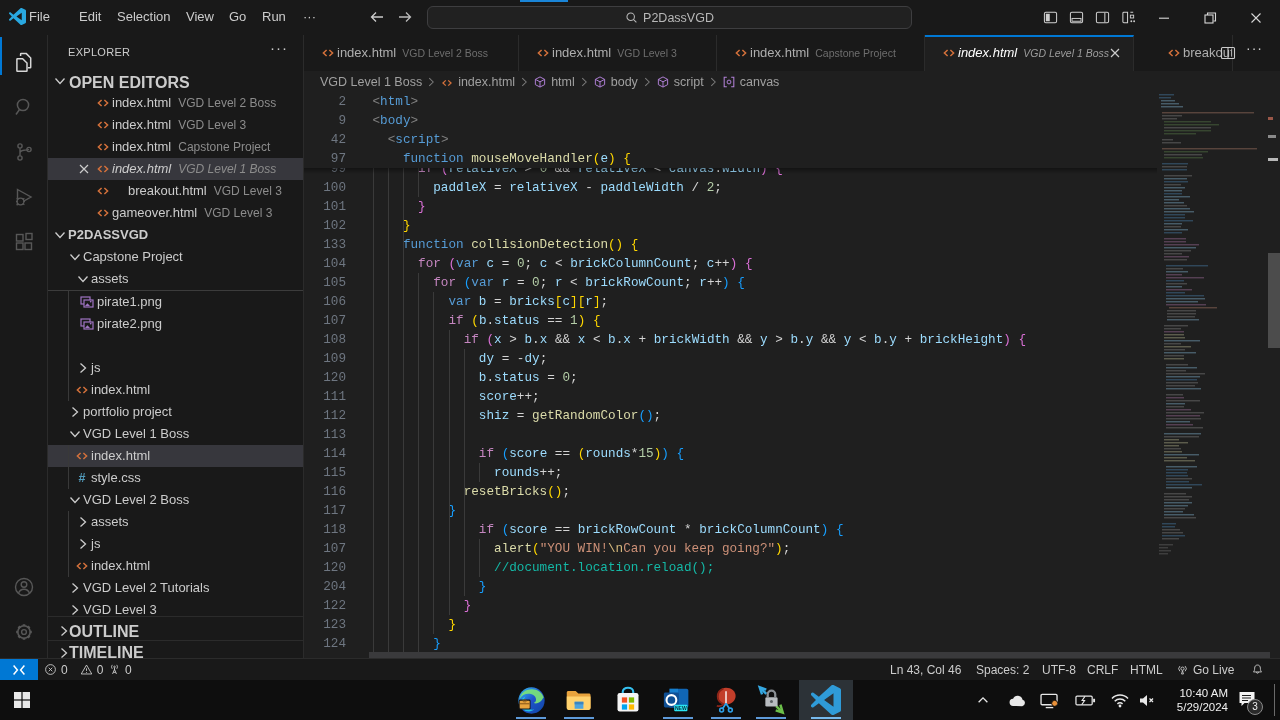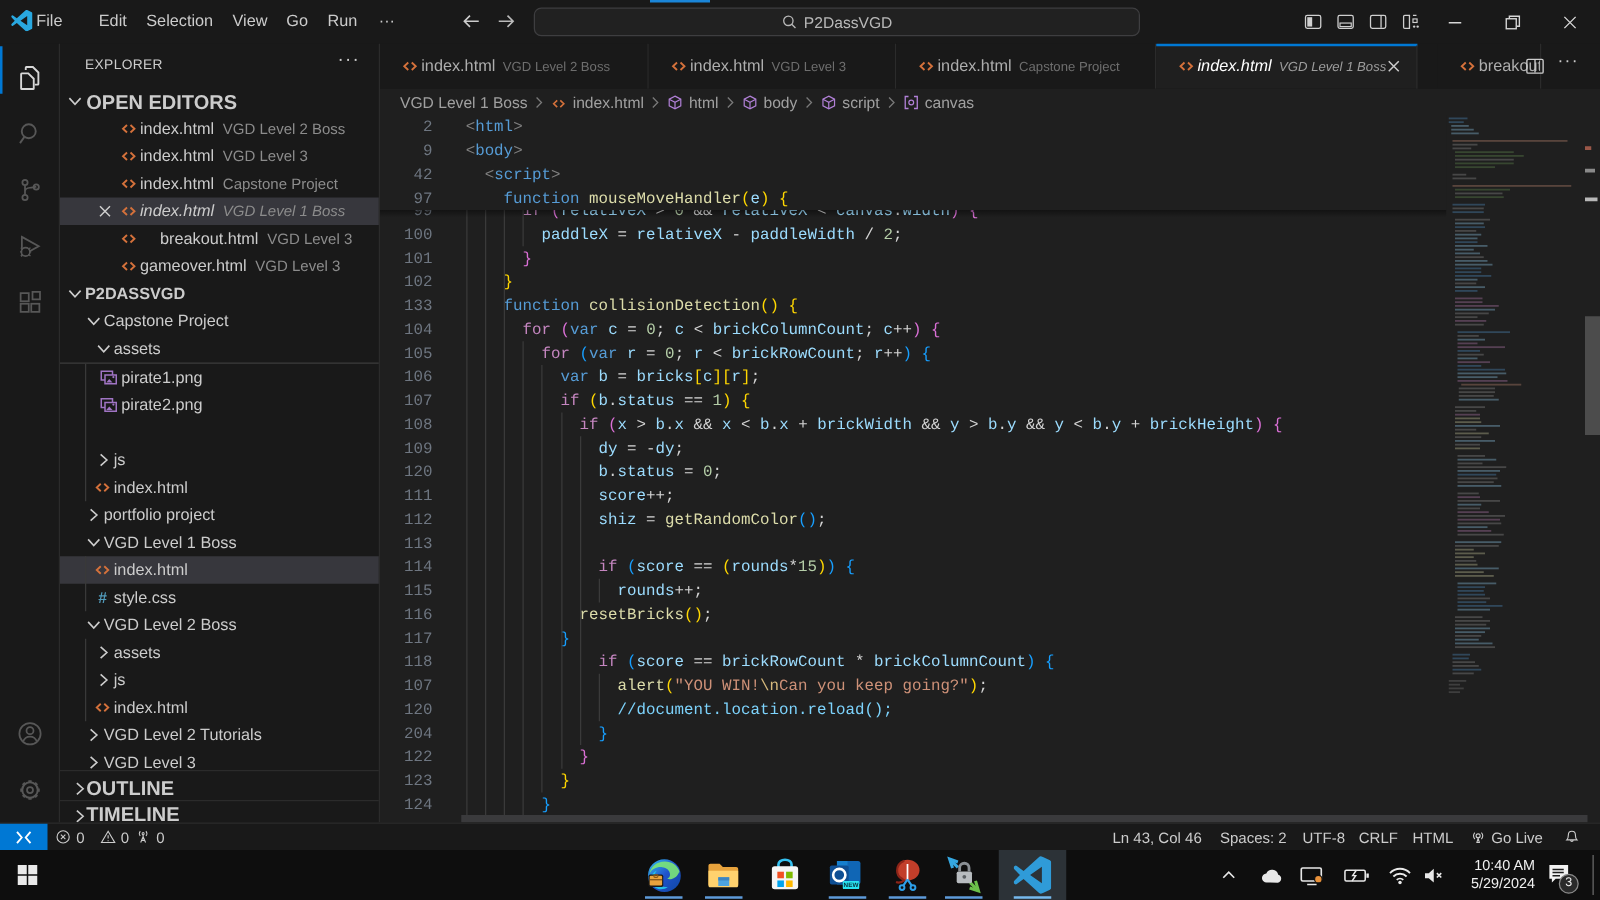--- a/index.html
+++ b/index.html
@@ -527,21 +527,21 @@
       <div class="cl" style="top:276px"><span class="ln">120</span><span class="ct"><i style="color:#D4D4D4">              </i><i style="color:#9CDCFE">b</i><i style="color:#D4D4D4">.</i><i style="color:#9CDCFE">status</i><i style="color:#D4D4D4"> = </i><i style="color:#B5CEA8">0</i><i style="color:#D4D4D4">;</i></span></div>
       <div class="cl" style="top:295px"><span class="ln">111</span><span class="ct"><i style="color:#D4D4D4">              </i><i style="color:#9CDCFE">score</i><i style="color:#D4D4D4">++;</i></span></div>
       <div class="cl" style="top:314px"><span class="ln">112</span><span class="ct"><i style="color:#D4D4D4">              </i><i style="color:#9CDCFE">shiz</i><i style="color:#D4D4D4"> = </i><i style="color:#DCDCAA">getRandomColor</i><i style="color:#179FFF">()</i><i style="color:#D4D4D4">;</i></span></div>
       <div class="cl" style="top:333px"><span class="ln">113</span><span class="ct"></span></div>
       <div class="cl" style="top:352px"><span class="ln">114</span><span class="ct"><i style="color:#D4D4D4">              </i><i style="color:#C586C0">if</i><i style="color:#D4D4D4"> </i><i style="color:#179FFF">(</i><i style="color:#9CDCFE">score</i><i style="color:#D4D4D4"> == </i><i style="color:#FFD700">(</i><i style="color:#9CDCFE">rounds</i><i style="color:#D4D4D4">*</i><i style="color:#B5CEA8">15</i><i style="color:#FFD700">)</i><i style="color:#179FFF">)</i><i style="color:#D4D4D4"> </i><i style="color:#179FFF">{</i></span></div>
       <div class="cl" style="top:371px"><span class="ln">115</span><span class="ct"><i style="color:#D4D4D4">                </i><i style="color:#9CDCFE">rounds</i><i style="color:#D4D4D4">++;</i></span></div>
       <div class="cl" style="top:390px"><span class="ln">116</span><span class="ct"><i style="color:#D4D4D4">            </i><i style="color:#DCDCAA">resetBricks</i><i style="color:#FFD700">()</i><i style="color:#D4D4D4">;</i></span></div>
       <div class="cl" style="top:409px"><span class="ln">117</span><span class="ct"><i style="color:#D4D4D4">          </i><i style="color:#179FFF">}</i></span></div>
       <div class="cl" style="top:428px"><span class="ln">118</span><span class="ct"><i style="color:#D4D4D4">              </i><i style="color:#C586C0">if</i><i style="color:#D4D4D4"> </i><i style="color:#179FFF">(</i><i style="color:#9CDCFE">score</i><i style="color:#D4D4D4"> == </i><i style="color:#9CDCFE">brickRowCount</i><i style="color:#D4D4D4"> * </i><i style="color:#9CDCFE">brickColumnCount</i><i style="color:#179FFF">)</i><i style="color:#D4D4D4"> </i><i style="color:#179FFF">{</i></span></div>
       <div class="cl" style="top:447px"><span class="ln">107</span><span class="ct"><i style="color:#D4D4D4">                </i><i style="color:#DCDCAA">alert</i><i style="color:#FFD700">(</i><i style="color:#CE9178">"YOU WIN!</i><i style="color:#D7BA7D">\n</i><i style="color:#CE9178">Can you keep going?"</i><i style="color:#FFD700">)</i><i style="color:#D4D4D4">;</i></span></div>
-      <div class="cl" style="top:466px"><span class="ln">120</span><span class="ct"><i style="color:#D4D4D4">                </i><i style="color:#7dd3fc">//document.location.reload();</i></span></div>
+      <div class="cl" style="top:466px"><span class="ln">120</span><span class="ct"><i style="color:#D4D4D4">                </i><i style="color:#14b8a6">//document.location.reload();</i></span></div>
       <div class="cl" style="top:485px"><span class="ln">204</span><span class="ct"><i style="color:#D4D4D4">              </i><i style="color:#179FFF">}</i></span></div>
       <div class="cl" style="top:504px"><span class="ln">122</span><span class="ct"><i style="color:#D4D4D4">            </i><i style="color:#DA70D6">}</i></span></div>
       <div class="cl" style="top:523px"><span class="ln">123</span><span class="ct"><i style="color:#D4D4D4">          </i><i style="color:#FFD700">}</i></span></div>
       <div class="cl" style="top:542px"><span class="ln">124</span><span class="ct"><i style="color:#D4D4D4">        </i><i style="color:#179FFF">}</i></span></div>
   <div class="ig" style="left:68.5px;top:76px;height:485px"></div>
       <div class="ig" style="left:83.7px;top:76px;height:485px"></div>
       <div class="ig" style="left:98.9px;top:76px;height:485px"></div>
       <div class="ig" style="left:114.1px;top:76px;height:29px"></div>
       <div class="ig" style="left:114.1px;top:181px;height:380px"></div>
       <div class="ig" style="left:129.3px;top:200px;height:342px"></div>

